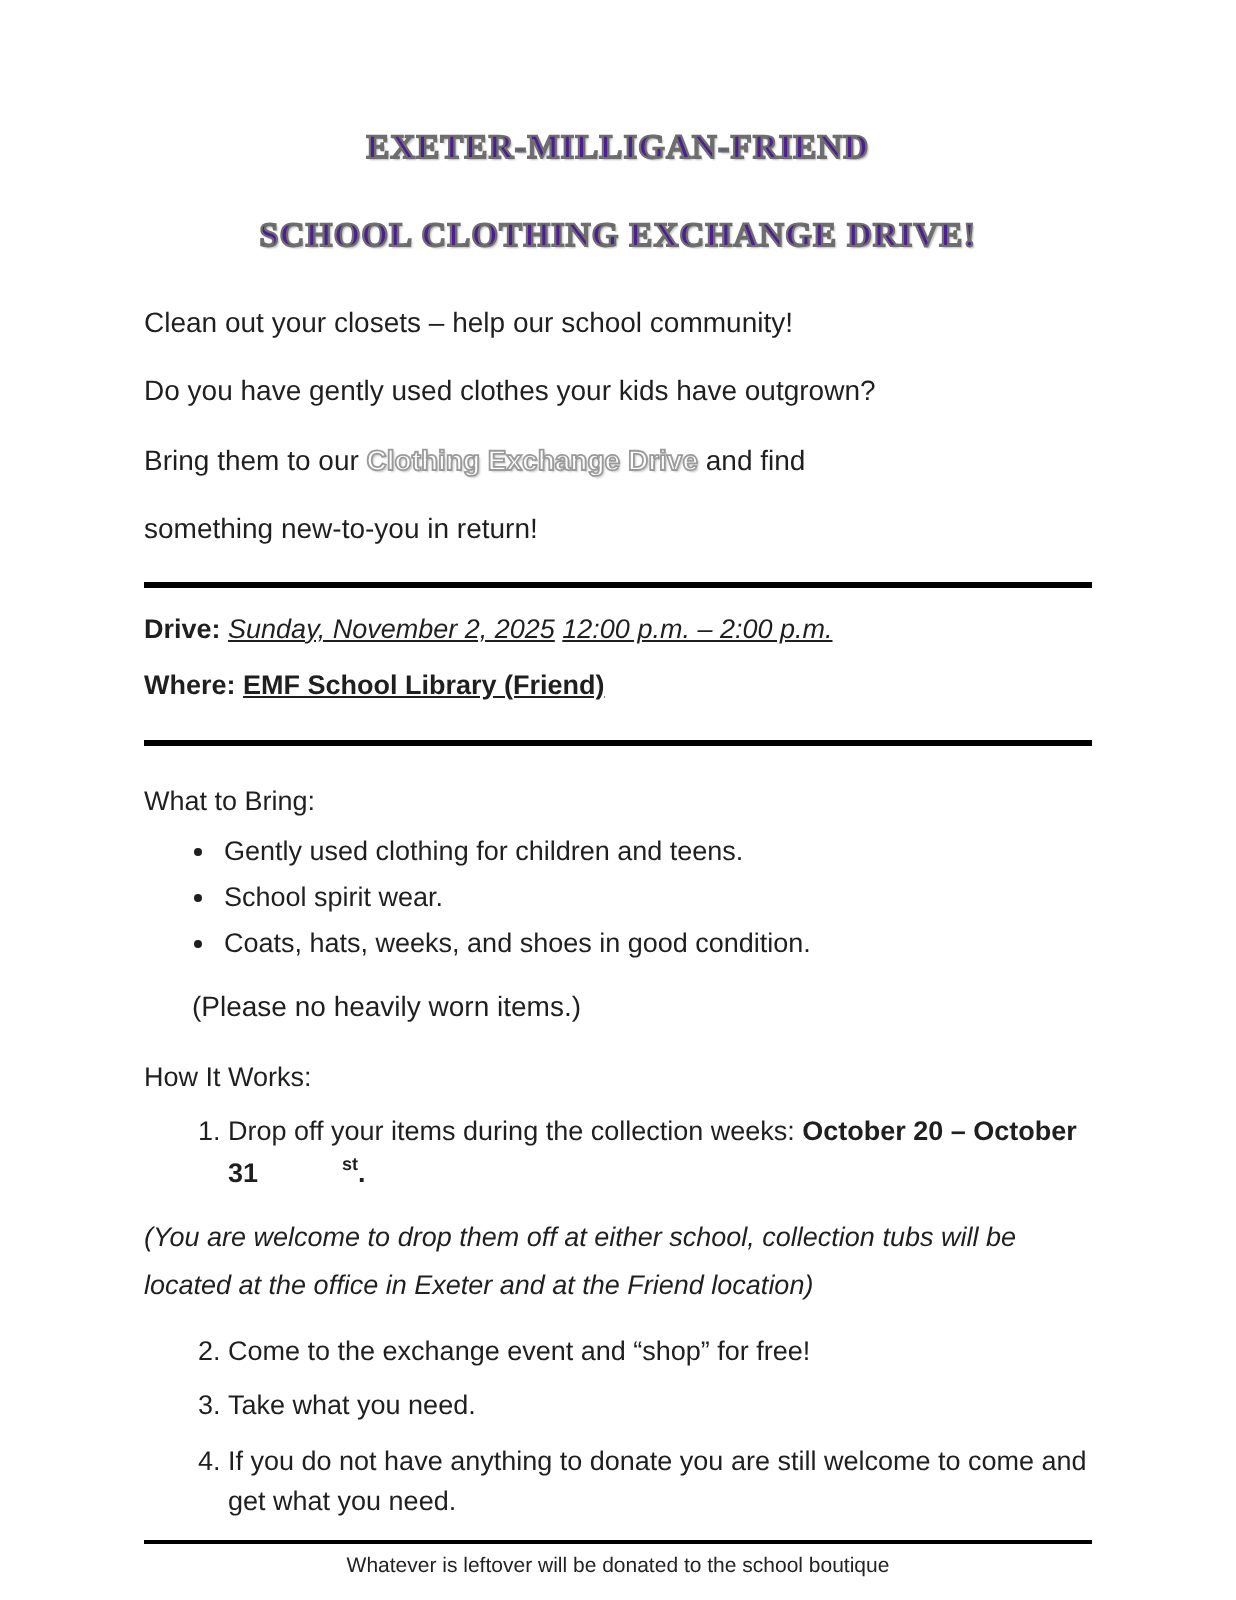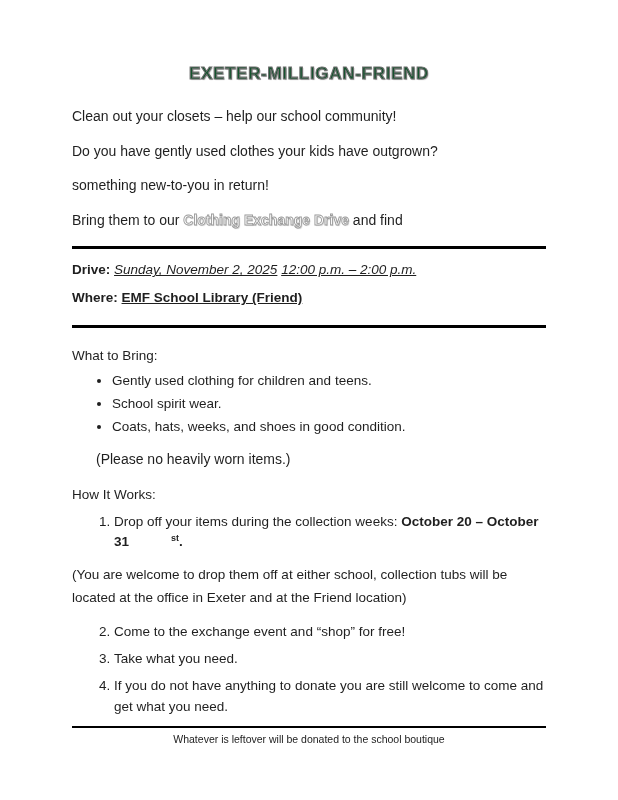--- a/index.html
+++ b/index.html
@@ -16,23 +16,24 @@
   .page {
     box-sizing: border-box;
     width: 618px;
     height: 800px;
     padding: 64px 72px 0 72px;
     overflow: hidden;
     background: #ffffff;
   }
   
   .wordart {
-    color: #14532d;
+    color: #4c1d95;
     -webkit-text-stroke: 1.1px #6e6e6e;
     text-shadow: 1px 1px 1px #b8b8b8;
+    font-family: Liberation Serif, serif;
   }
   h1.title {
     text-align: center;
     font-size: 17px;
     font-weight: 700;
     letter-spacing: 0.7px;
     margin: 0 0 24px 0;
     line-height: 1.2;
   }
   
@@ -101,44 +102,46 @@
     font-size: 9px;
     vertical-align: super;
     line-height: 0;
     font-weight: 700;
     padding-left: 42px;
   }
   .drop-note {
     font-size: 13.5px;
     line-height: 1.75;
     margin: 10px 0 12px 0;
+    font-style: italic;
   }
   .rule3 {
     border-top-width: 2px;
     margin-top: 9px;
   }
   .footer-note {
     text-align: center;
     font-size: 10.5px;
     margin: 5px 0 0 0;
     color: #222222;
   }
 </style>
 </head>
 <body>
 
 <div class="page">
 
   <h1 class="title wordart">EXETER-MILLIGAN-FRIEND</h1>
+  <h1 class="title wordart">SCHOOL CLOTHING EXCHANGE DRIVE!</h1>
 
   <div class="intro">
     <p>Clean out your closets – help our school community!</p>
     <p>Do you have gently used clothes your kids have outgrown?</p>
+    <p><span>Bring them to our </span><span class="wordart-inline">Clothing Exchange Drive</span><span> and find</span></p>
     <p>something new-to-you in return!</p>
-    <p><span>Bring them to our </span><span class="wordart-inline">Clothing Exchange Drive</span><span> and find</span></p>
   </div>
 
   <hr class="rule">
 
   <p class="detail-line">
     <span class="detail-label">Drive:</span>
     <span class="detail-italic">Sunday, November 2, 2025</span>&nbsp;<span class="detail-italic">12:00 p.m. – 2:00 p.m.</span>
   </p>
   <p class="detail-line">
     <span class="detail-label">Where:</span>

